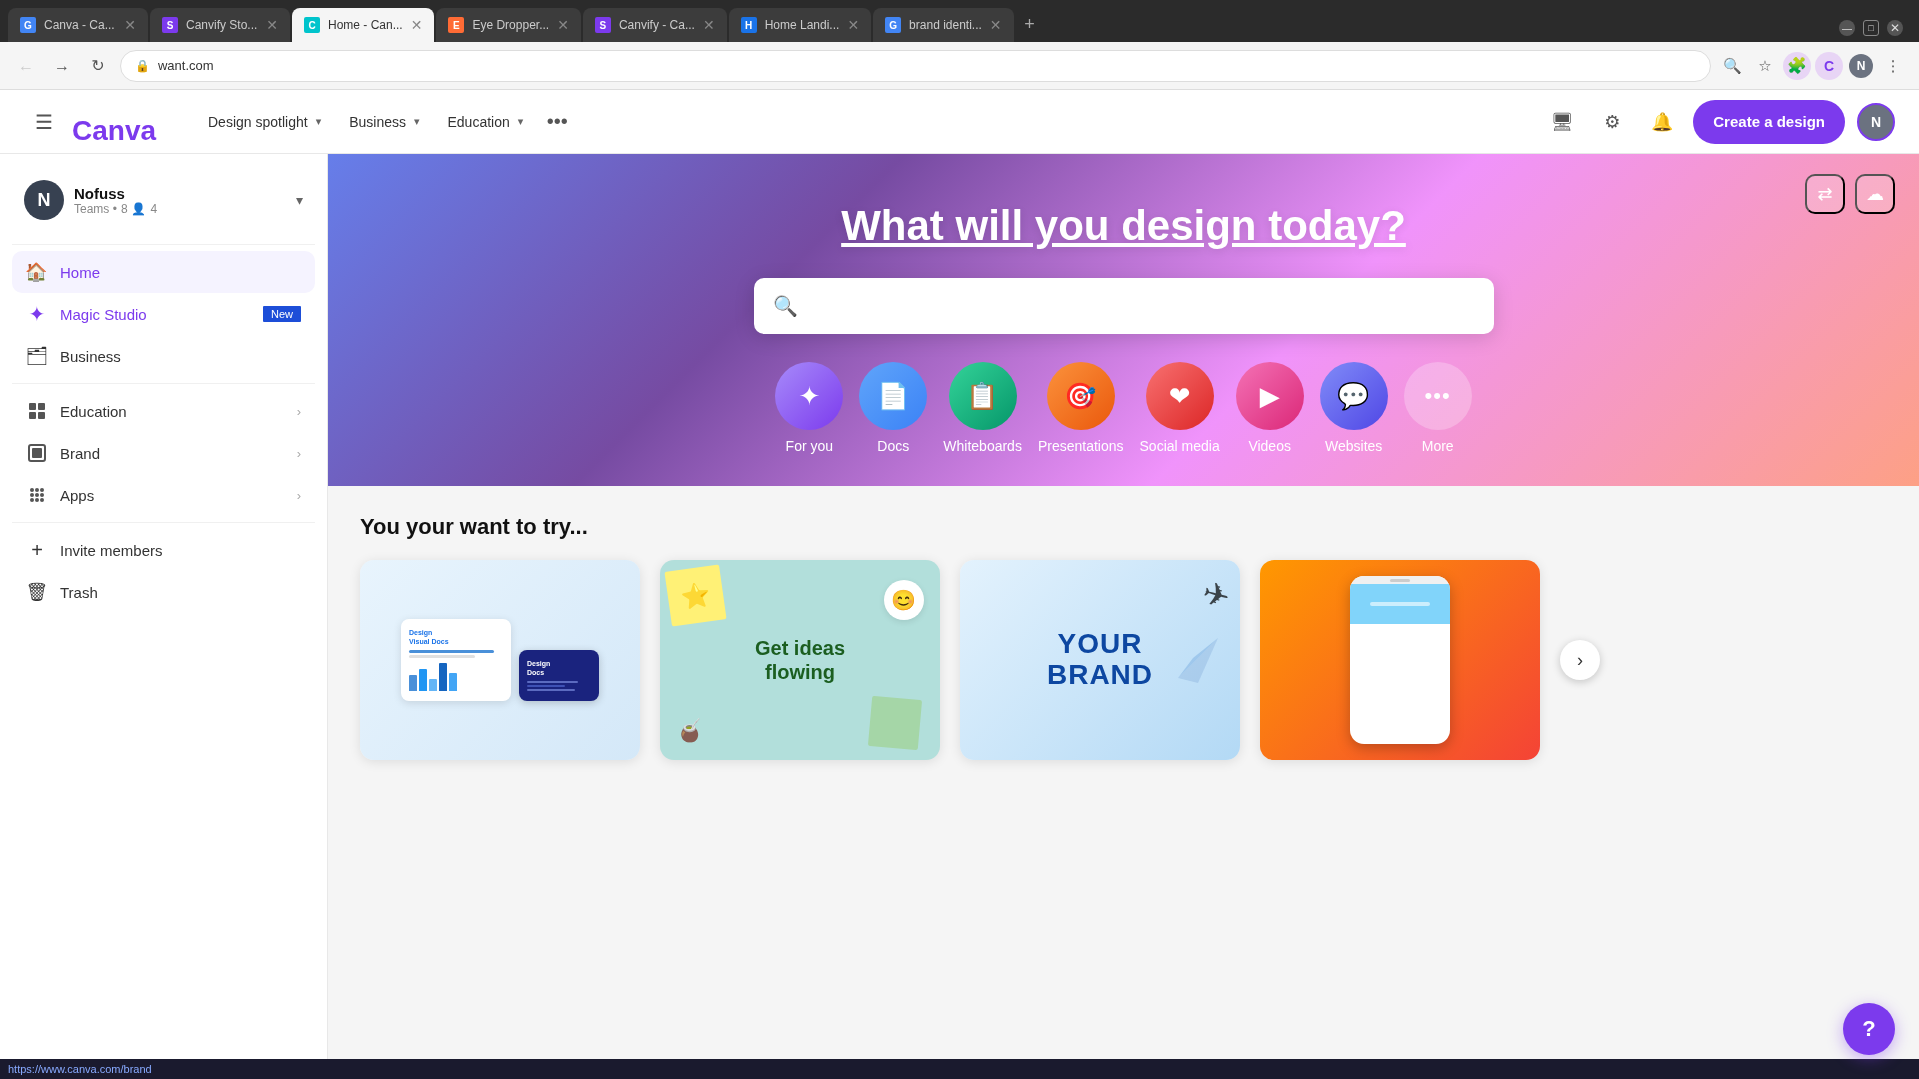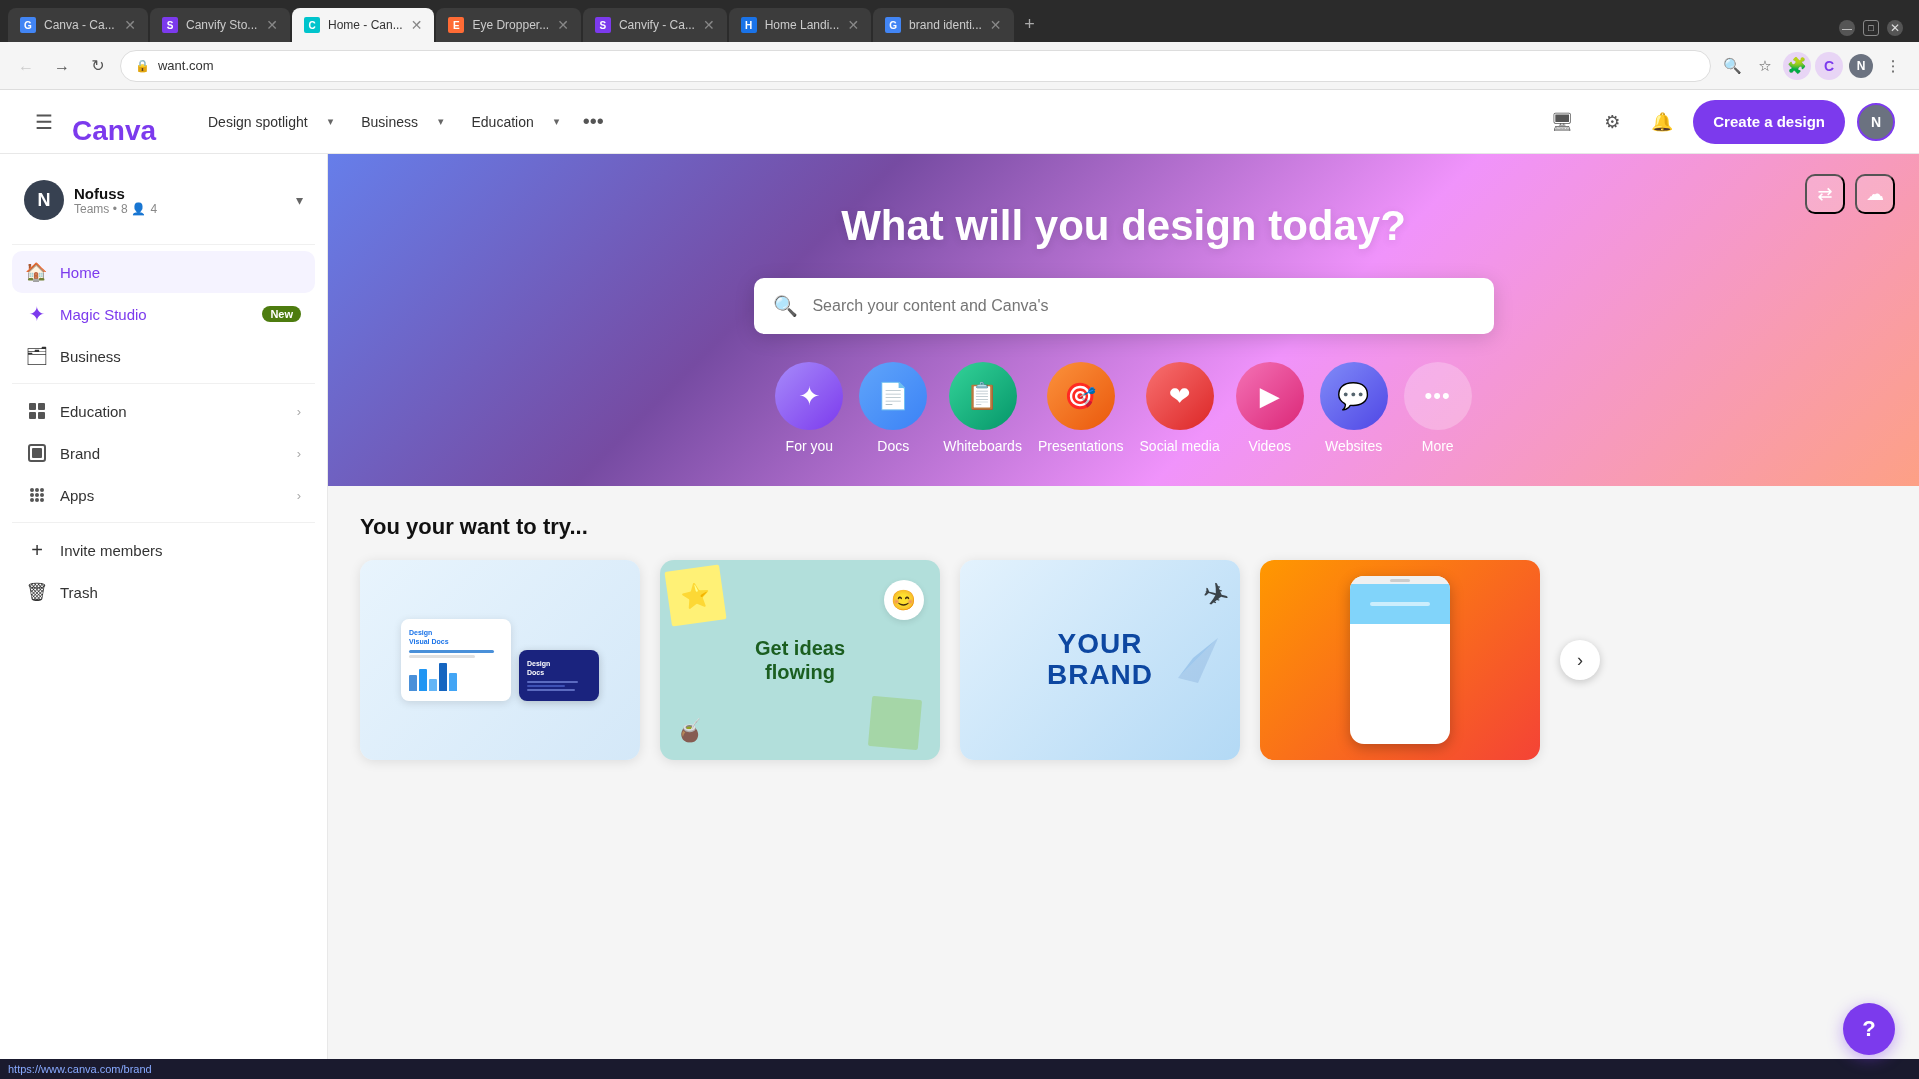--- a/index.html
+++ b/index.html
@@ -22,21 +22,21 @@
     .address-text { flex: 1; }
     .toolbar-icons { display: flex; align-items: center; gap: 4px; }
     .toolbar-icon-btn { width: 28px; height: 28px; border-radius: 50%; border: none; background: transparent; display: flex; align-items: center; justify-content: center; cursor: pointer; color: #555; font-size: 15px; }
 
     
     .app-container { flex: 1; background: #f5f5f5; display: flex; flex-direction: column; overflow: hidden; }
     .app-header { background: #fff; height: 64px; display: flex; align-items: center; padding: 0 24px; gap: 0; border-bottom: 1px solid #e8e8e8; z-index: 100; }
     .header-menu-btn { width: 40px; height: 40px; border-radius: 8px; border: none; background: transparent; display: flex; align-items: center; justify-content: center; cursor: pointer; font-size: 20px; color: #555; }
     .canva-logo { margin: 16px 24px 0 8px; display: flex; align-items: flex-end; }
     .header-nav { display: flex; align-items: center; gap: 4px; flex: 1; }
-    .header-nav-item { height: 36px; padding: 0 12px; border-radius: 8px; border: none; background: transparent; display: flex; align-items: center; gap: 20px; font-size: 14px; color: #333; cursor: pointer; font-weight: 500; }
+    .header-nav-item { height: 36px; padding: 0 12px; border-radius: 8px; border: none; background: transparent; display: flex; align-items: center; gap: 8px; font-size: 14px; color: #333; cursor: pointer; font-weight: 500; }
     .header-nav-item .chevron { font-size: 11px; color: #666; }
     .header-dots { width: 36px; height: 36px; border-radius: 8px; border: none; background: transparent; display: flex; align-items: center; justify-content: center; cursor: pointer; font-size: 20px; color: #555; }
     .header-actions { display: flex; align-items: center; gap: 12px; margin-left: auto; }
     .header-icon-btn { width: 38px; height: 38px; border-radius: 50%; border: none; background: transparent; display: flex; align-items: center; justify-content: center; cursor: pointer; font-size: 18px; color: #555; }
     .create-design-btn { background: #7c3aed; color: #fff; border: none; border-radius: 24px; height: 44px; padding: 0 20px; font-size: 15px; font-weight: 600; cursor: pointer; white-space: nowrap; }
     .user-avatar { width: 38px; height: 38px; border-radius: 50%; background: #6b7280; display: flex; align-items: center; justify-content: center; color: #fff; font-size: 14px; font-weight: 600; cursor: pointer; border: 2px solid #7c3aed; }
 
     
     .app-body { flex: 1; display: flex; overflow: hidden; }
 
@@ -47,27 +47,27 @@
     .team-info { flex: 1; }
     .team-name { font-size: 15px; font-weight: 600; color: #111; }
     .team-meta { font-size: 12px; color: #888; display: flex; align-items: center; gap: 4px; }
     .team-chevron { color: #666; font-size: 14px; }
     .sidebar-divider { height: 1px; background: #f0f0f0; margin: 6px 0; }
     .sidebar-nav-item { display: flex; align-items: center; gap: 12px; padding: 10px 14px; border-radius: 10px; cursor: pointer; color: #333; font-size: 15px; font-weight: 500; text-decoration: none; }
     .sidebar-nav-item.active { background: #f5f3ff; color: #7c3aed; }
     .sidebar-nav-item .nav-icon { width: 22px; height: 22px; display: flex; align-items: center; justify-content: center; font-size: 18px; flex-shrink: 0; }
     .sidebar-nav-item.active .nav-icon { color: #7c3aed; }
     .sidebar-nav-item .nav-label { flex: 1; }
-    .sidebar-nav-item .nav-badge { background: #4d7c0f; color: #fff; font-size: 11px; font-weight: 700; padding: 2px 8px; border-radius: 8px; }
+    .sidebar-nav-item .nav-badge { background: #1d4ed8; color: #fff; font-size: 11px; font-weight: 400; padding: 2px 8px; border-radius: 1px; }
     .sidebar-nav-item .nav-chevron { color: #aaa; font-size: 13px; }
 
     
     .main-content { flex: 1; overflow-y: auto; background: #f5f5f5; }
     .hero-banner { background: linear-gradient(135deg, #667eea 0%, #764ba2 30%, #f093fb 60%, #fda085 100%); min-height: 320px; padding: 48px 40px 32px; position: relative; display: flex; flex-direction: column; align-items: center; }
-    .hero-title { font-size: 42px; font-weight: 800; color: #fff; text-align: center; margin-bottom: 28px; text-shadow: 0 2px 8px rgba(0,0,0,0.1); }
+    .hero-title { font-size: 42px; font-weight: 800; color: #fff; text-align: center; margin-bottom: 28px; text-shadow: 0 2px 8px rgba(0,0,0,0.1); text-decoration: underline; }
     .hero-search { width: 740px; max-width: 100%; background: #fff; border-radius: 10px; height: 56px; display: flex; align-items: center; padding: 0 20px; gap: 14px; box-shadow: 0 4px 20px rgba(0,0,0,0.15); }
     .hero-search input { flex: 1; border: none; outline: none; font-size: 16px; color: #555; background: transparent; }
     .hero-search-icon { color: #888; font-size: 20px; }
     .hero-icons-row { display: flex; gap: 16px; margin-top: 28px; }
     .hero-icon-item { display: flex; flex-direction: column; align-items: center; gap: 8px; cursor: pointer; }
     .hero-icon-circle { width: 68px; height: 68px; border-radius: 50%; display: flex; align-items: center; justify-content: center; font-size: 28px; }
     .hero-icon-label { font-size: 14px; color: #fff; font-weight: 500; }
     .hero-top-right { position: absolute; top: 20px; right: 24px; display: flex; gap: 10px; }
     .hero-top-btn { width: 40px; height: 40px; border-radius: 10px; background: rgba(255,255,255,0.2); display: flex; align-items: center; justify-content: center; font-size: 18px; color: #fff; cursor: pointer; }
 
@@ -315,21 +315,20 @@
             </button>
             <button class="hero-top-btn">
               <span>☁</span>
             </button>
           </div>
 
           <h1 class="hero-title">What will you design today?</h1>
 
           <div class="hero-search">
             <span class="hero-search-icon">🔍</span>
-            <input type="text" style="flex: 1 1 0%; border: none; outline: none; font-size: 16px; color: rgb(85, 85, 85);" placeholder="Search your content and Canva's">
           </div>
 
           <div class="hero-icons-row">
 
             <div class="hero-icon-item">
               <div class="hero-icon-circle" style="background: linear-gradient(135deg, #a78bfa, #7c3aed);">
                 <span style="color:#fff; font-size:26px;">✦</span>
               </div>
               <span class="hero-icon-label">For you</span>
             </div>

